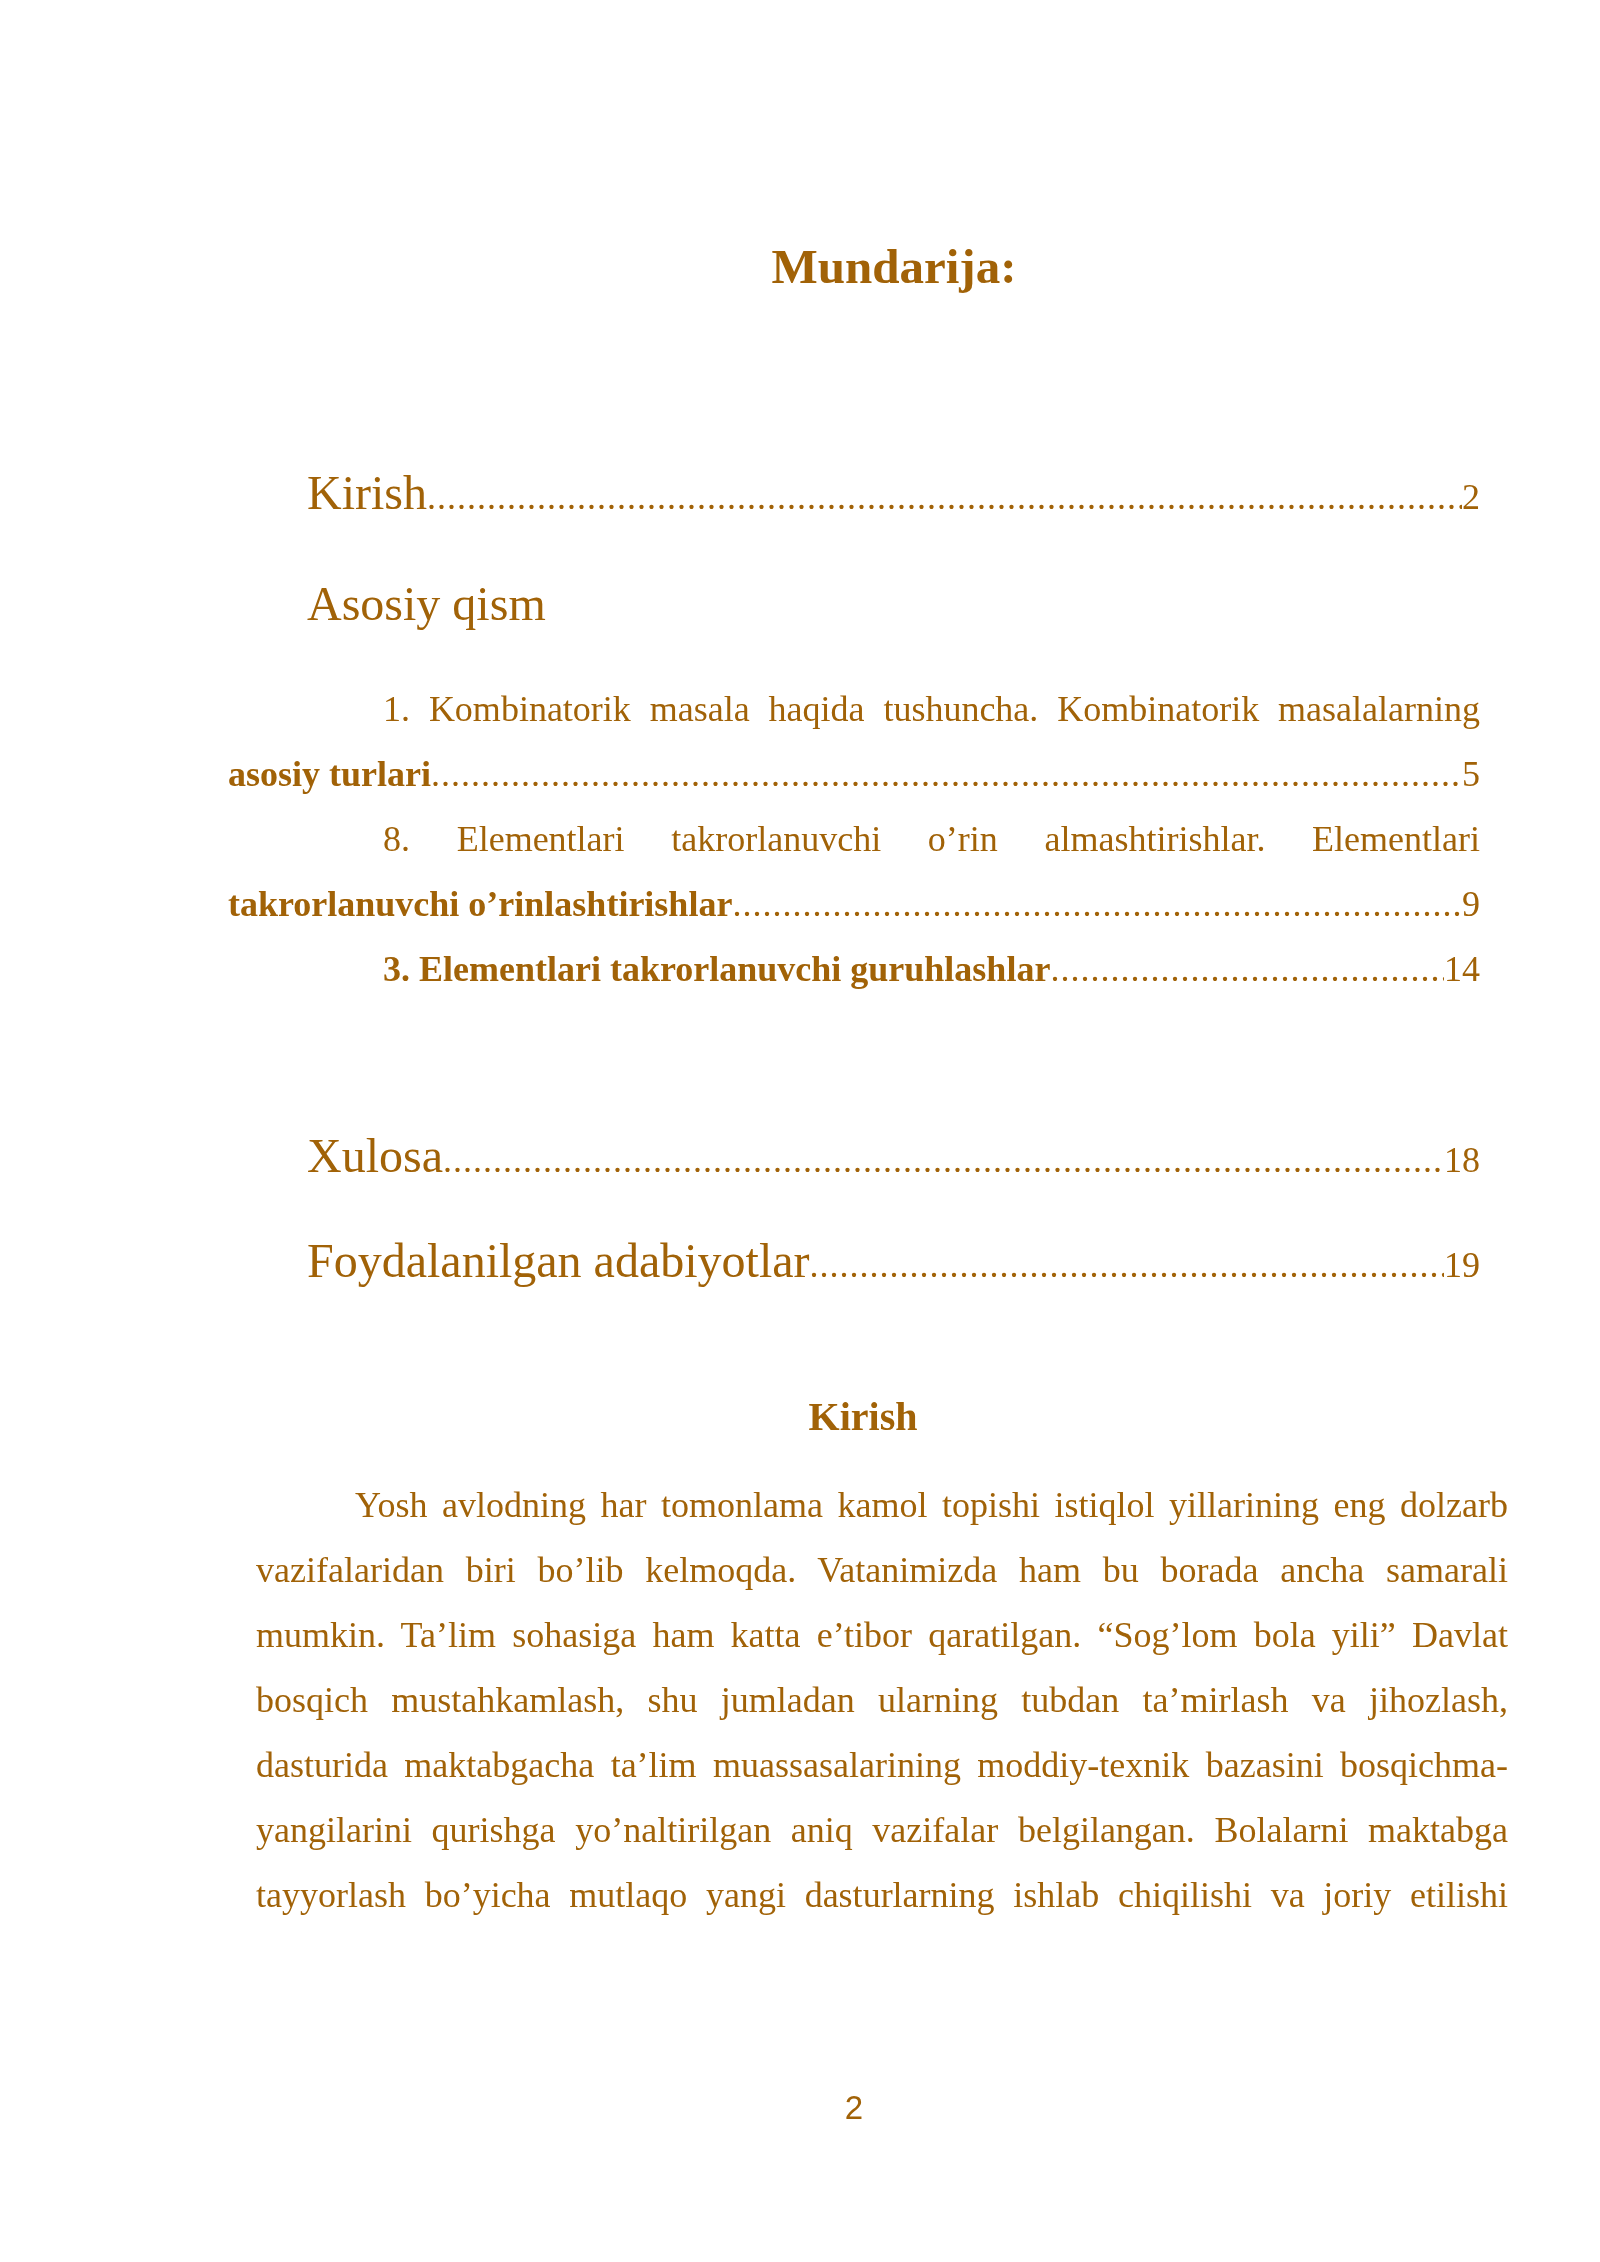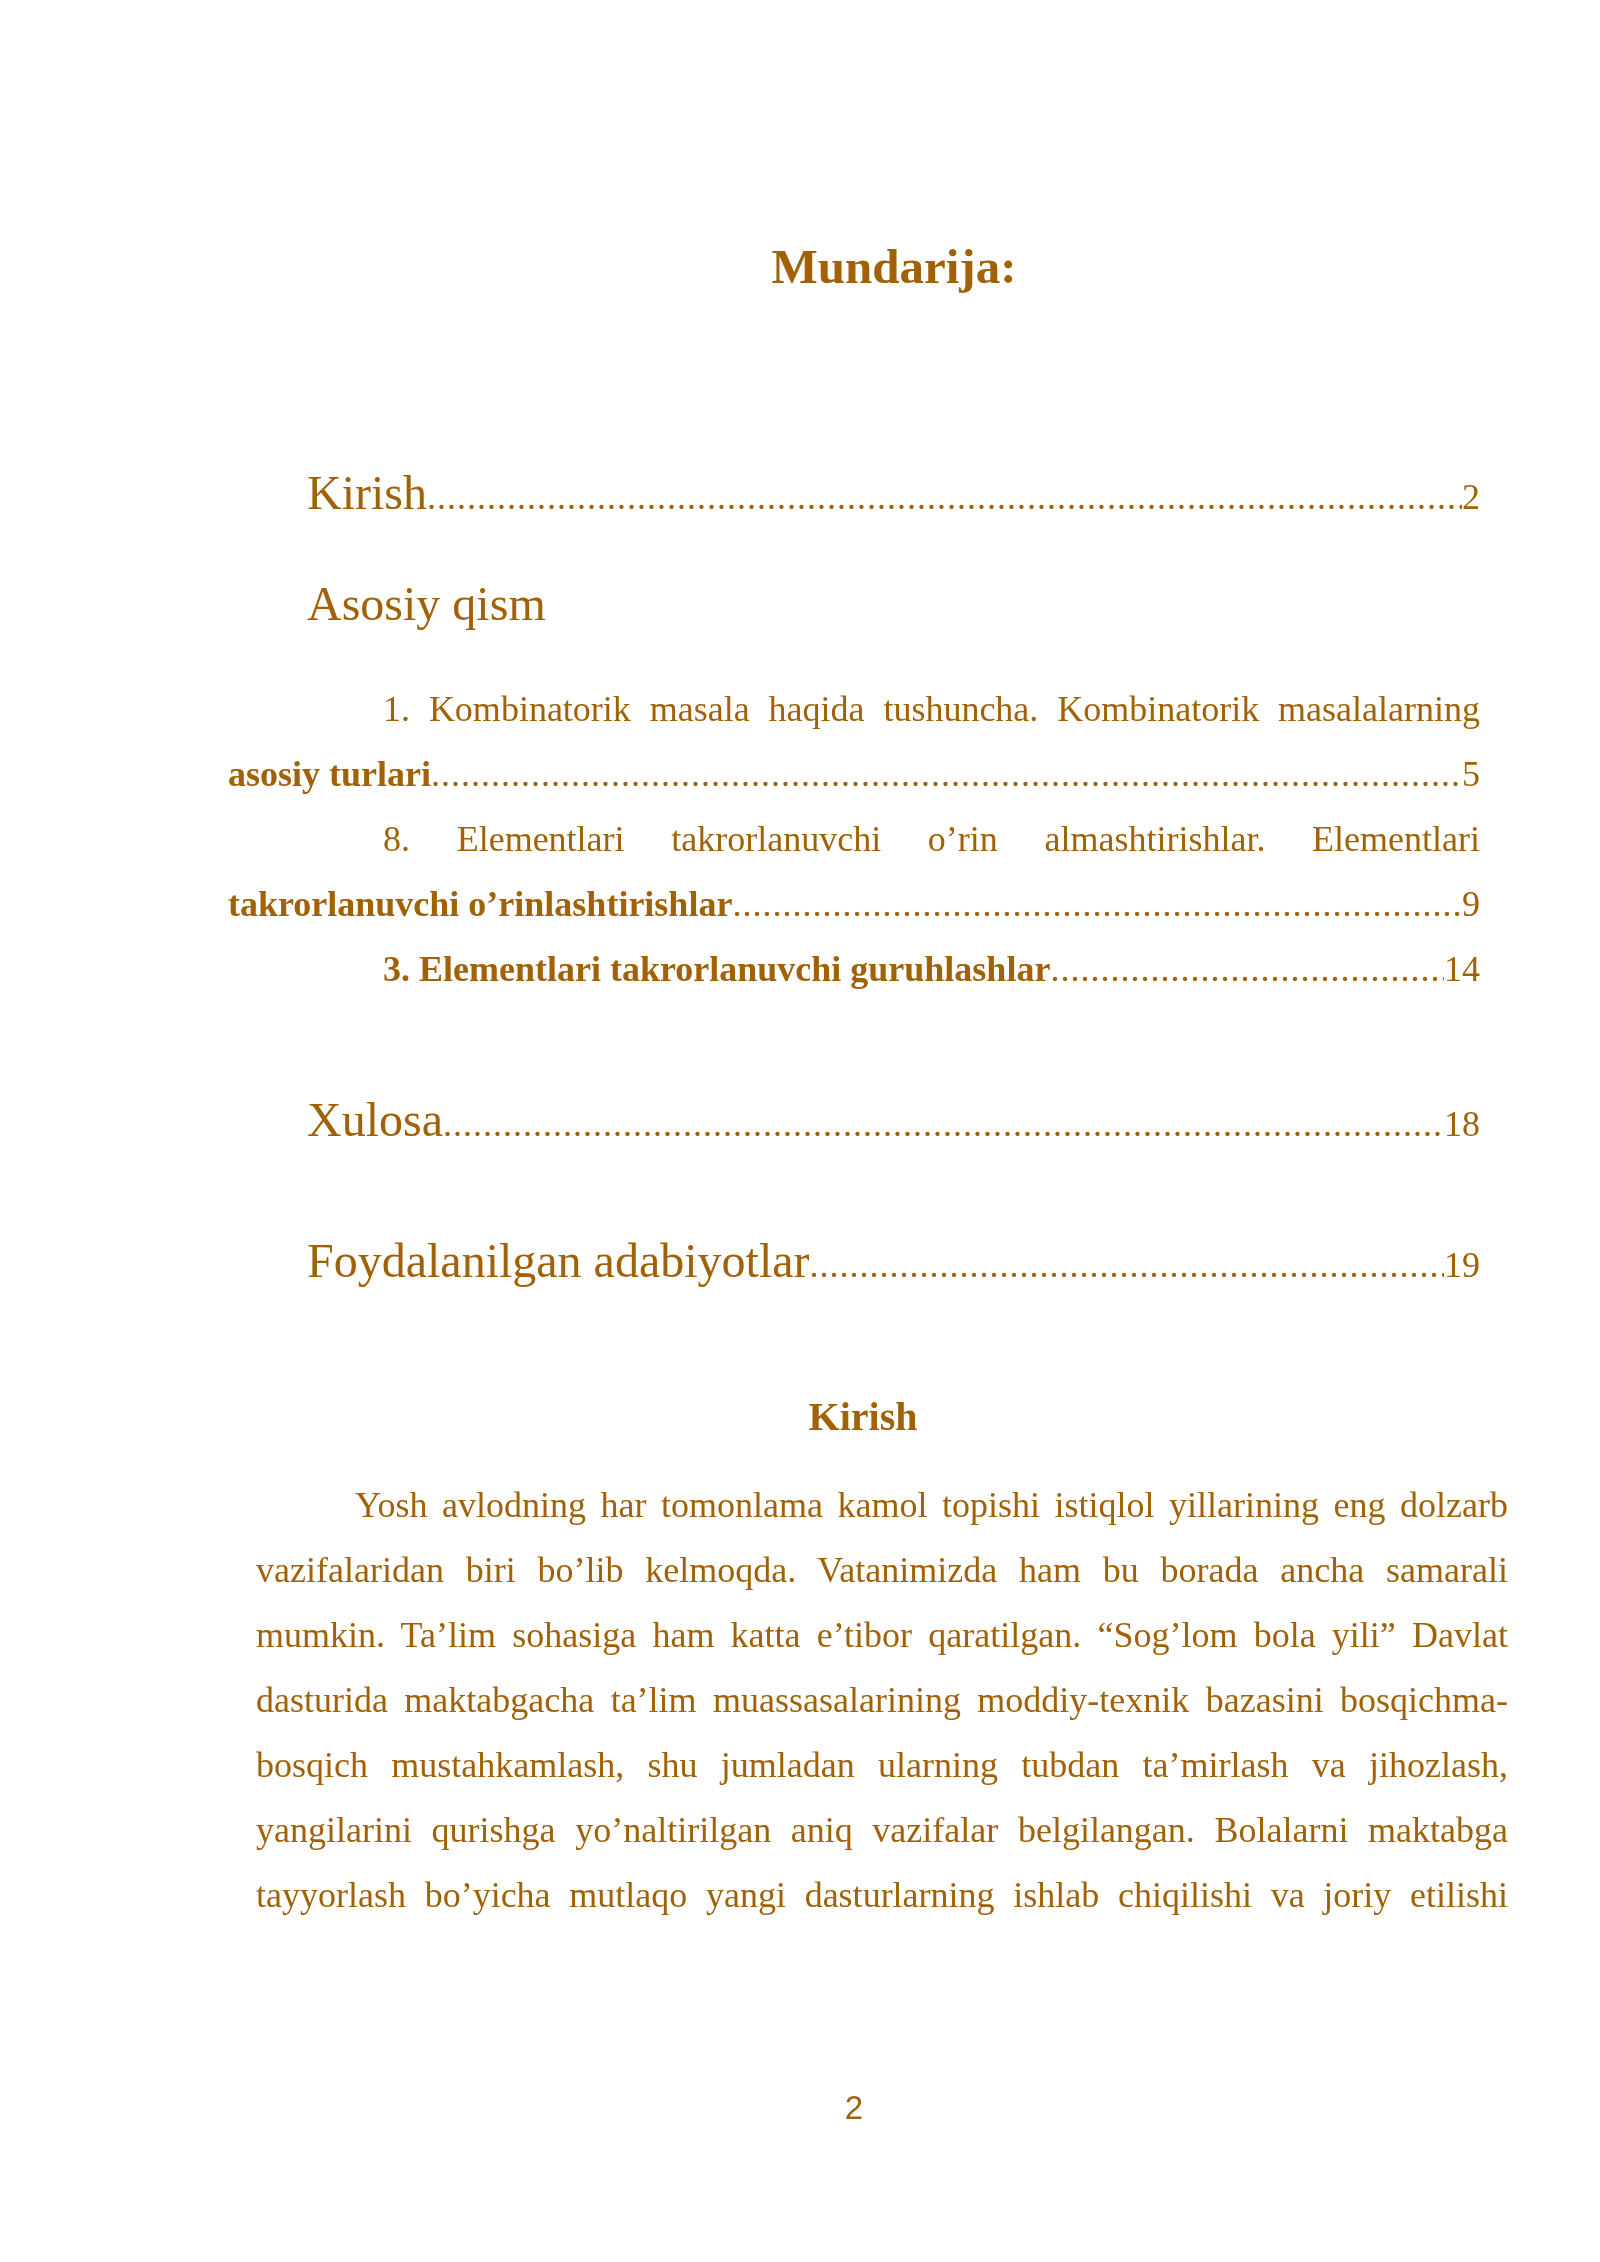--- a/index.html
+++ b/index.html
@@ -83,21 +83,21 @@
     display: flex;
     align-items: baseline;
     box-sizing: border-box;
   }
   .leader-line .leader-label { white-space: nowrap; font-weight: bold; }
   .leader-line .leader-dots  { font-size: 36px; }
   .leader-line .leader-num   { font-size: 36px; }
 
   .toc-items { top: 677px; }
   .kirish-row { top: 465px; }
-  .xulosa-row { top: 1092px; }
+  .xulosa-row { top: 1128px; }
   .adab-row   { top: 1233px; }
 
   .section-heading {
     top: 1395px;
     text-align: center;
     padding-left: 18px;
     box-sizing: border-box;
     font-size: 40px;
     font-weight: bold;
     line-height: 1.1;
@@ -160,22 +160,22 @@
       <span class="leader-dots">........................................................................................................................................................................................</span>
       <span class="leader-num">19</span>
     </div>
 
     <div class="abs section-heading">Kirish</div>
 
     <div class="abs paragraph">
       <div class="body-line jline indent-par">Yosh avlodning har tomonlama kamol topishi istiqlol yillarining eng dolzarb</div>
       <div class="body-line jline">vazifalaridan biri bo’lib kelmoqda. Vatanimizda ham bu borada ancha samarali</div>
       <div class="body-line jline">mumkin. Ta’lim sohasiga ham katta e’tibor qaratilgan. “Sog’lom bola yili” Davlat</div>
+      <div class="body-line jline">bosqich mustahkamlash, shu jumladan ularning tubdan ta’mirlash va jihozlash,</div>
       <div class="body-line jline">dasturida maktabgacha ta’lim muassasalarining moddiy-texnik bazasini bosqichma-</div>
-      <div class="body-line jline">bosqich mustahkamlash, shu jumladan ularning tubdan ta’mirlash va jihozlash,</div>
       <div class="body-line jline">yangilarini qurishga yo’naltirilgan aniq vazifalar belgilangan. Bolalarni maktabga</div>
       <div class="body-line jline">tayyorlash bo’yicha mutlaqo yangi dasturlarning ishlab chiqilishi va joriy etilishi</div>
     </div>
 
     <div class="abs footer-pagenum">2</div>
 
   </div>
 </div>
 
 </body></html>

